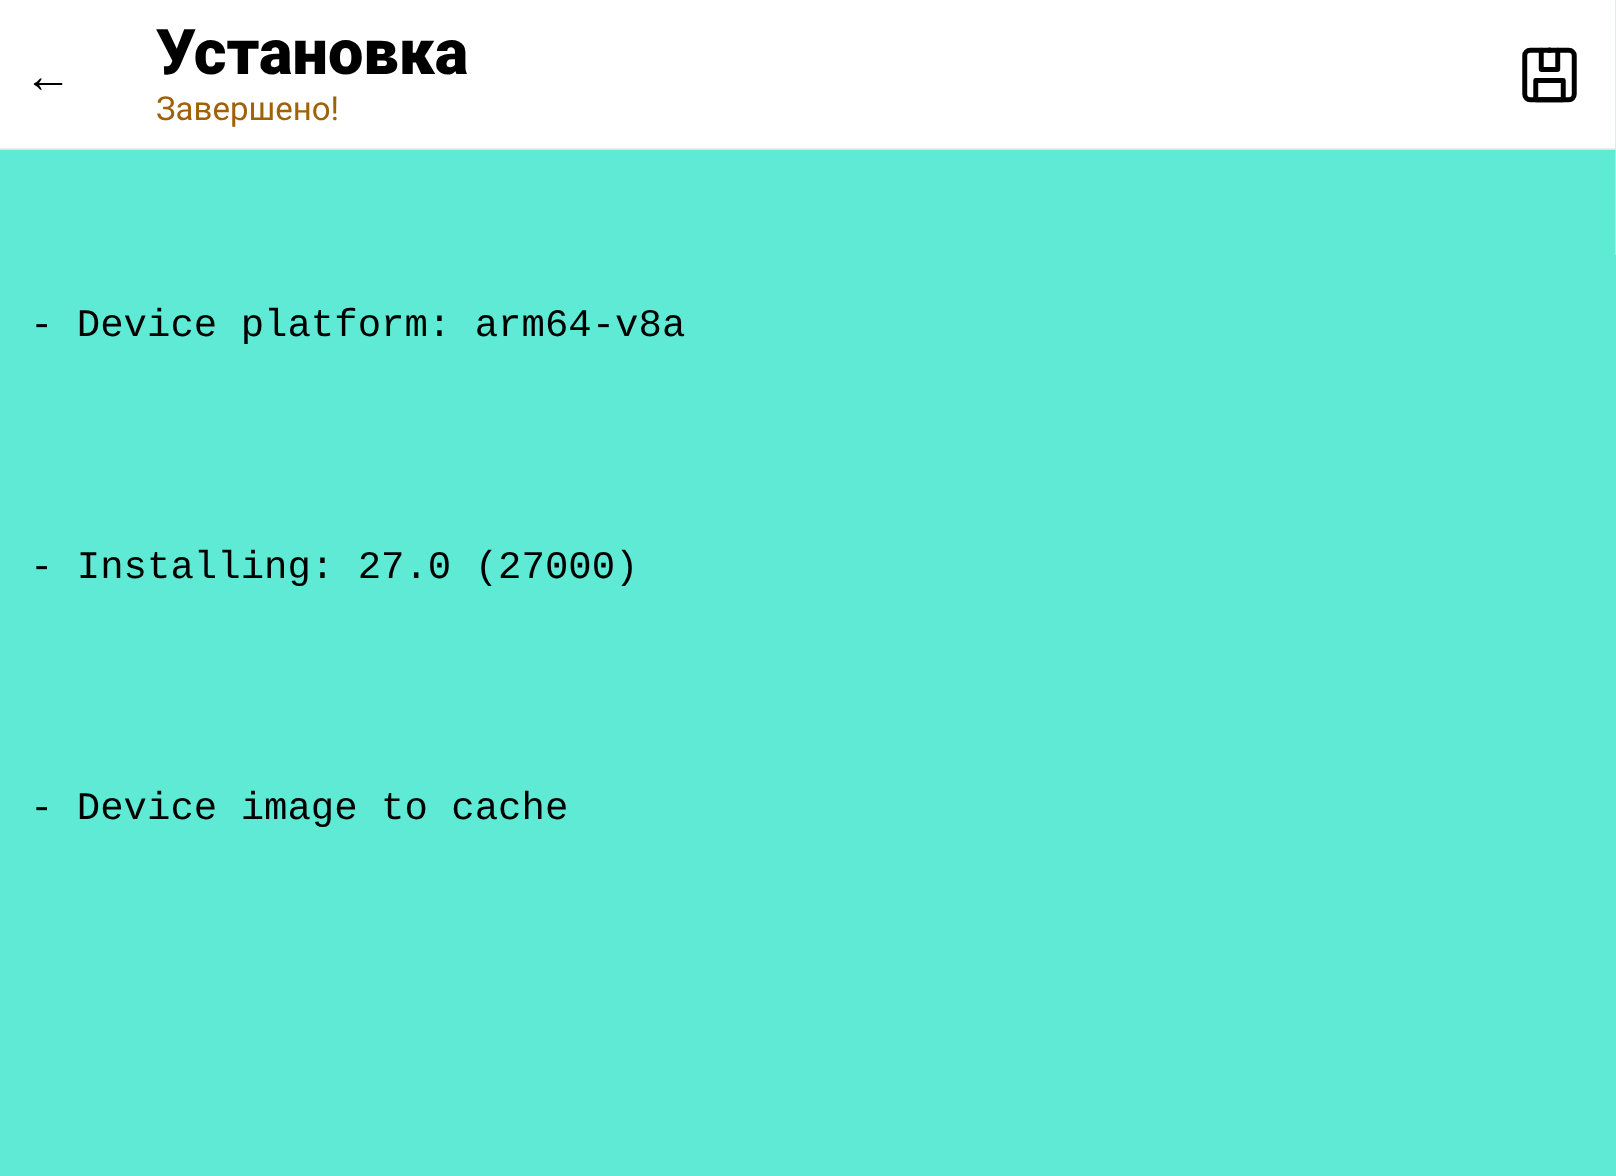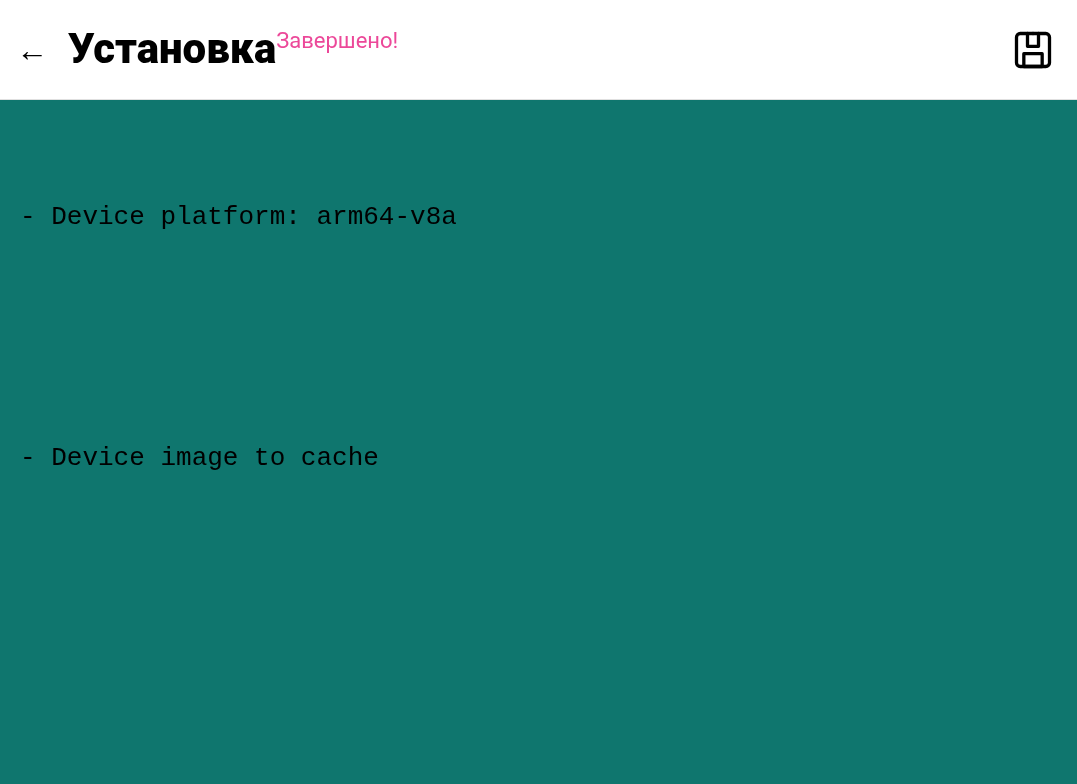--- a/index.html
+++ b/index.html
@@ -44,33 +44,34 @@
     }
 
     .back-arrow {
       font-size: 32px;
       color: #000000;
       line-height: 1;
     }
 
     .header-titles {
       display: flex;
-      flex-direction: row;
+      flex-direction: column;
+      margin-left: 36px;
     }
 
     .header-title {
       font-size: 42px;
       font-weight: 900;
       color: #000000;
       line-height: 1.1;
     }
 
     .header-subtitle {
       font-size: 22px;
-      color: #ec4899;
+      color: #a16207;
       margin-top: 2px;
     }
 
     .save-button {
       width: 56px;
       height: 56px;
       display: flex;
       align-items: center;
       justify-content: center;
       cursor: pointer;
@@ -78,21 +79,21 @@
     }
 
     .save-icon-svg {
       width: 44px;
       height: 44px;
     }
 
     
     .log-container {
       padding: 16px 20px;
-      background-color: #0f766e;
+      background-color: #5eead4;
       overflow: hidden;
       height: calc(784px - 100px);
     }
 
     .log-text {
       font-family: 'Courier New', Courier, monospace;
       font-size: 26px;
       line-height: 1.55;
       color: #000000;
       white-space: pre;
@@ -121,21 +122,21 @@
       <polyline points="9,3 9,10 15,10 15,3" fill="none" stroke="#000000" stroke-width="1.8"></polyline>
       <rect x="7" y="14" width="10" height="7" fill="none" stroke="#000000" stroke-width="1.8"></rect>
       <line x1="12" y1="3" x2="12" y2="3" stroke="#000000" stroke-width="2"></line>
     </svg>
   </div>
 </div>
 
 <div class="log-container">
   <div class="log-text">
     <span class="log-line">- Device platform: arm64-v8a</span><br>
-    <br>
+    <span class="log-line">- Installing: 27.0 (27000)</span><br>
     <span class="log-line">- Device image to cache</span><br>
     <br>
     <br>
     <br>
     <br>
     <br>
     <br>
     <br>
     <br>
     <br>

